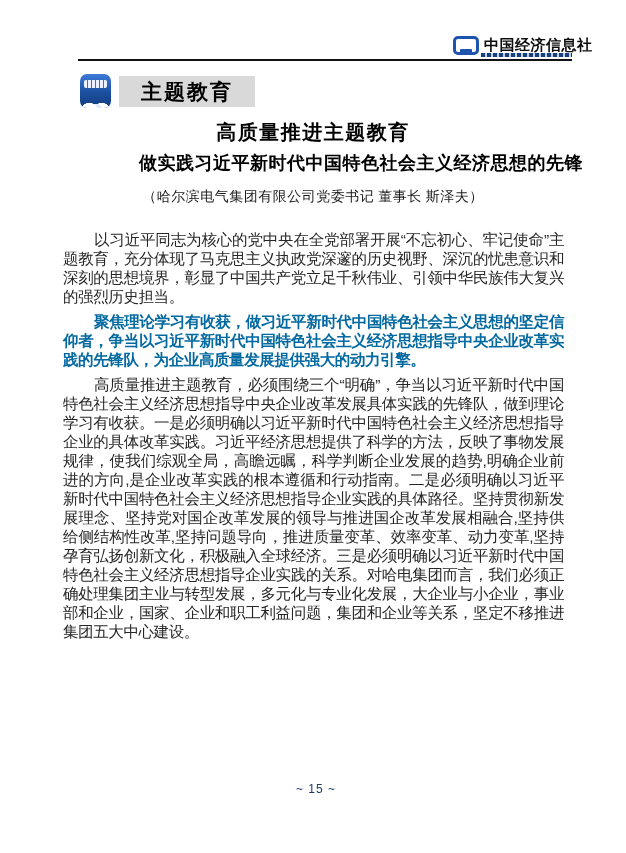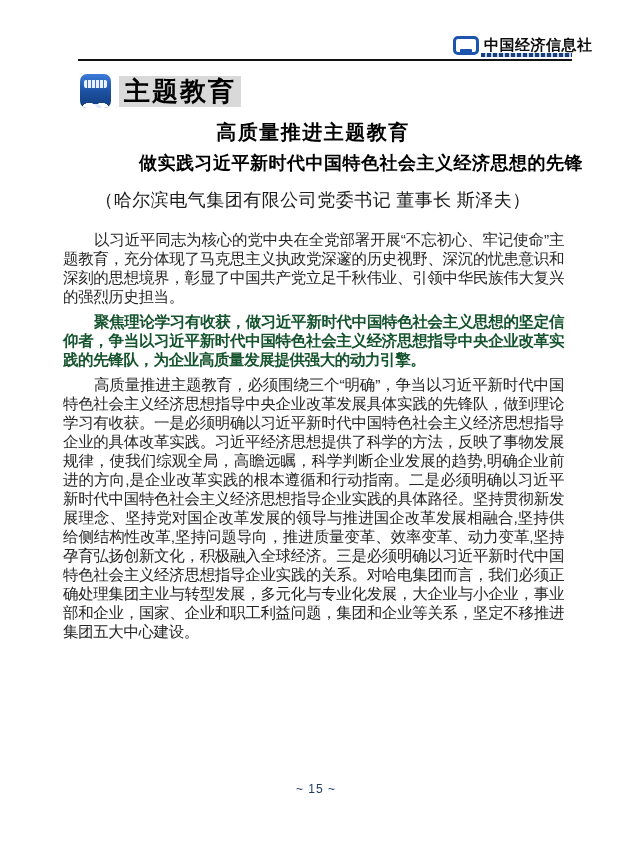--- a/index.html
+++ b/index.html
@@ -100,24 +100,24 @@
     right: 3px;
     height: 14px;
     background:
       radial-gradient(circle at 25% 100%, #ffffff 0 38%, transparent 40%),
       radial-gradient(circle at 50% 100%, #dfe9ff 0 42%, transparent 44%),
       radial-gradient(circle at 75% 100%, #ffffff 0 38%, transparent 40%);
   }
   .section-label {
     background: #d9d9d9;
     color: #000000;
-    font-size: 26px;
+    font-size: 21px;
     font-weight: bold;
     line-height: 27px;
-    padding: 2px 5px;
+    padding: 2px 22px;
     letter-spacing: 2px;
     white-space: nowrap;
   }
 
   
   .article-title {
     position: absolute;
     top: 119px;
     left: 0;
     width: 100%;
@@ -139,21 +139,21 @@
     letter-spacing: 0.5px;
     padding-left: 48px;
   }
   .article-byline {
     position: absolute;
     top: 188px;
     left: 0;
     width: 100%;
     text-align: center;
     font-family: "Liberation Serif", "DejaVu Serif", serif;
-    font-size: 18px;
+    font-size: 14px;
     color: #1a1a1a;
     letter-spacing: 0.5px;
   }
 
   
   .article-body {
     position: absolute;
     top: 224px;
     left: 57px;
     width: 513px;
@@ -162,21 +162,21 @@
     letter-spacing: -0.4px;
     text-align: justify;
     color: #262626;
   }
   .article-body p {
     margin: 6px;
     text-indent: 2em;
   }
   .article-body p.bold {
     font-weight: bold;
-    color: #14532d;
+    color: #0369a1;
   }
 
   
   .page-number {
     position: absolute;
     top: 782px;
     left: 3px;
     width: 100%;
     text-align: center;
     font-size: 12px;

